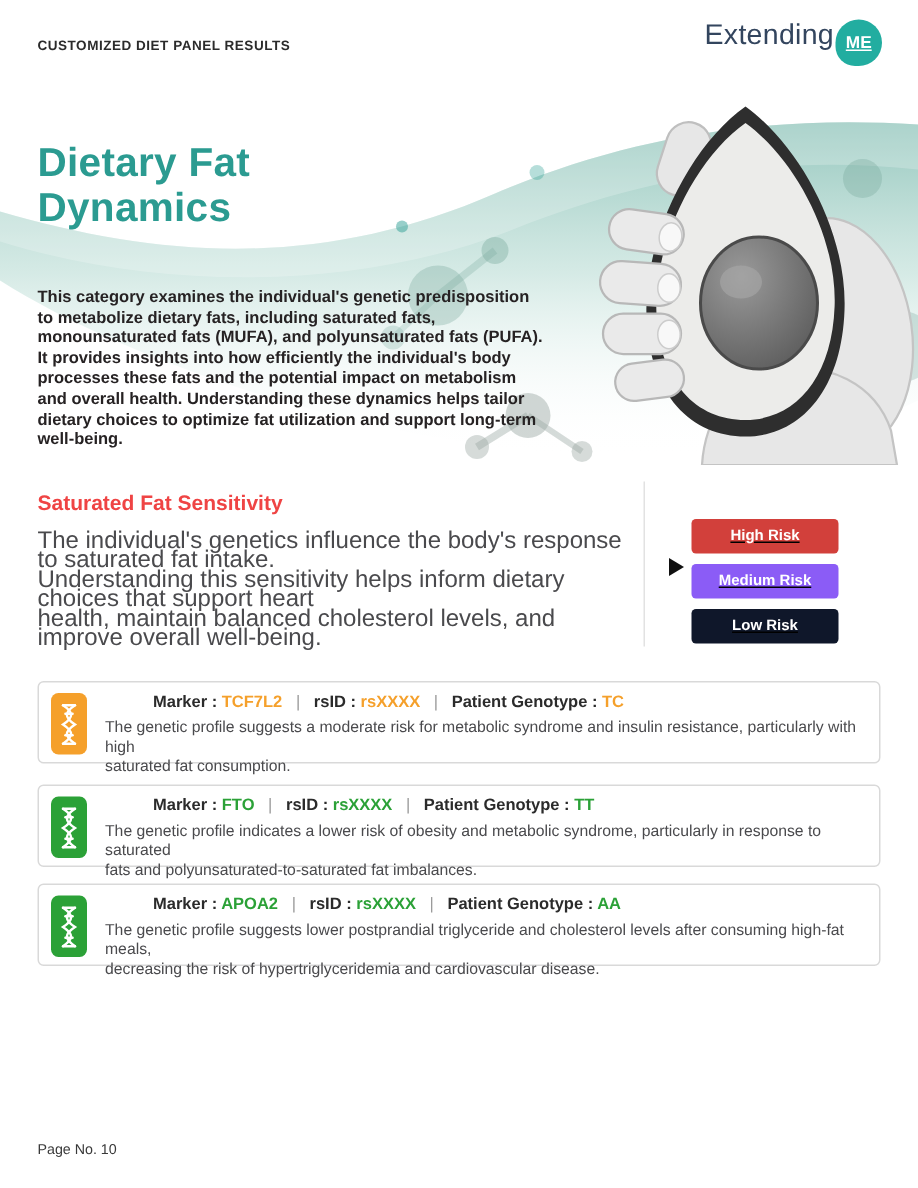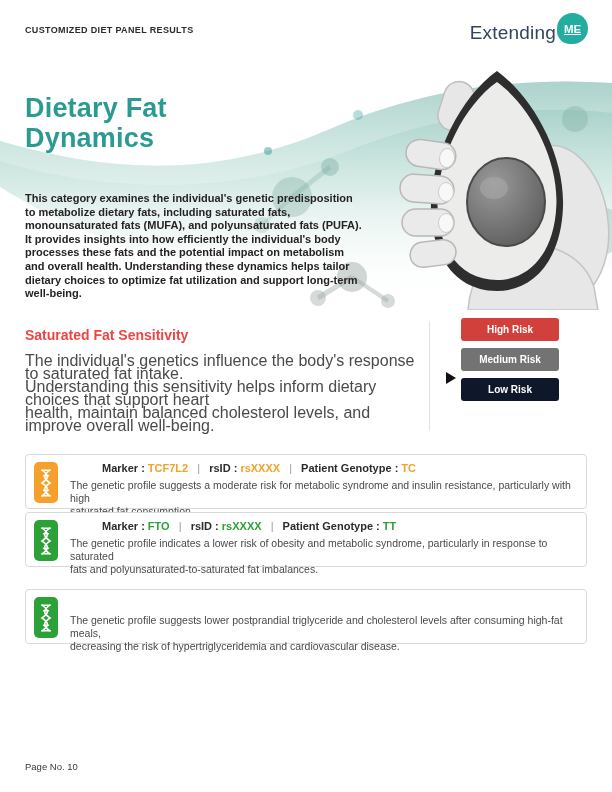--- a/index.html
+++ b/index.html
@@ -2,39 +2,39 @@
 <html><head>
 <meta charset="utf-8">
 <style>
   * { margin:0; padding:0; box-sizing:border-box; }
   html,body { background:#ffffff; }
   body { font-family:"Liberation Sans", sans-serif; }
   .page { position:relative; width:612px; height:792px; background:#ffffff; overflow:hidden; margin:0 auto; }
 
   .top-label { position:absolute; left:25px; top:25px; font-size:9px; font-weight:800; letter-spacing:.35px; color:#2b2b2b; }
 
-  .logo { position:absolute; right:24px; top:13px; display:flex; align-items:flex-end; }
+  .logo { position:absolute; right:24px; top:13px; display:flex; align-items:flex-start; }
   .logo-text { font-size:19px; font-weight:500; color:#33455e; letter-spacing:.2px; }
   .logo-badge { width:31px; height:31px; border-radius:50% 50% 50% 42%; color:#ffffff; font-size:11.5px; font-weight:700; display:flex; align-items:center; justify-content:center; margin-left:1px; }
 
   .hero { position:absolute; left:0; top:55px; width:512px; height:255px; }
   .hero-svg { position:absolute; left:0; top:0; }
   .hero-title { position:absolute; left:25px; top:38px; font-size:27px; line-height:30px; font-weight:700; white-space:pre-line; letter-spacing:.2px; }
   .hero-desc { position:absolute; left:25px; top:137px; width:360px; font-size:11px; font-weight:700; color:#262223; line-height:13.6px; white-space:pre-line; }
 
   .section-title { position:absolute; left:25px; top:327px; font-size:14px; font-weight:700; color:#ef4444; }
   .section-desc { position:absolute; left:25px; top:354px; width:400px; font-size:16px; color:#4a4a4d; line-height:13px; white-space:pre-line; }
 
   .legend-divider { position:absolute; left:429px; top:321px; width:1px; height:110px; background:#e2e2e2; }
-  .risk-legend { position:absolute; left:461px; top:318px; width:98px; }
+  .risk-legend { position:absolute; left:461px; top:346px; width:98px;text-decoration:underline; }
   .risk-badge { width:98px; height:23px; margin-bottom:7px; border-radius:3px; color:#ffffff; font-size:10px; font-weight:700; display:flex; align-items:center; justify-content:center; }
   .risk-arrow { position:absolute; left:446px; top:372px; width:0; height:0; border-left:10px solid #111111; border-top:6.5px solid transparent; border-bottom:6.5px solid transparent; }
 
   .card { position:absolute; left:25px; width:562px; height:55px; background:#ffffff; border:1px solid #d9d9d9; border-radius:4px; }
-  .card-1 { top:454px; } .card-2 { top:512px; } .card-3 { top:589px; }
+  .card-1 { top:454px; } .card-2 { top:523px; } .card-3 { top:589px; }
   .dna-badge { position:absolute; left:8px; top:7px; width:24px; height:41px; border-radius:5px; display:flex; align-items:center; justify-content:center; }
   .card-title { position:absolute; left:44px; top:7px; font-size:11px; font-weight:700; color:#2b2b2b; white-space:nowrap;padding-left:32px; }
   .card-title .sep { color:#9b9b9b; font-weight:400; margin:0 6px; }
   .card-body { position:absolute; left:44px; top:24px; width:508px; font-size:10.5px; color:#4a4a4d; line-height:13px; white-space:pre-line; }
 
   .footer { position:absolute; left:25px; right:25px; top:761px; display:flex; justify-content:space-between; font-size:9.5px; color:#3a3a3a;flex-direction:column; }
   .footer .sep { margin:0 7px; color:#8a8a8a; }
   .footer-right { display:flex; }
 </style>
 </head>
@@ -120,21 +120,21 @@
 
   <div class="section-title">Saturated Fat Sensitivity</div>
   <div class="section-desc">The individual's genetics influence the body's response to saturated fat intake.
 Understanding this sensitivity helps inform dietary choices that support heart
 health, maintain balanced cholesterol levels, and improve overall well-being.</div>
 
   <div class="legend-divider"></div>
   <div class="risk-arrow"></div>
   <div class="risk-legend">
     <div class="risk-badge" style="background-color: rgb(210, 64, 59);">High Risk</div>
-    <div class="risk-badge" style="background-color: #737373;">Medium Risk</div>
+    <div class="risk-badge" style="background-color: #8b5cf6;">Medium Risk</div>
     <div class="risk-badge" style="background-color: #0f172a;">Low Risk</div>
   </div>
 
   <div class="card card-1">
     <div class="dna-badge" style="background-color: rgb(245, 160, 43);">
       <svg width="16" height="32" viewBox="0 0 20 36" fill="none" stroke="#ffffff" stroke-width="2" stroke-linecap="round">
         <path d="M5 2 C14 8, 14 12, 5 18 C14 24, 14 28, 5 34"></path>
         <path d="M15 2 C6 8, 6 12, 15 18 C6 24, 6 28, 15 34"></path>
         <path d="M5 2 H15"></path>
           <path d="M7 9 H13"></path>
@@ -185,20 +185,30 @@
     <div class="dna-badge" style="background-color: rgb(43, 161, 55);">
       <svg width="16" height="32" viewBox="0 0 20 36" fill="none" stroke="#ffffff" stroke-width="2" stroke-linecap="round">
         <path d="M5 2 C14 8, 14 12, 5 18 C14 24, 14 28, 5 34"></path>
         <path d="M15 2 C6 8, 6 12, 15 18 C6 24, 6 28, 15 34"></path>
         <path d="M5 2 H15"></path>
           <path d="M7 9 H13"></path>
           <path d="M7 27 H13"></path>
           <path d="M5 34 H15"></path>
       </svg>
     </div>
+    <div class="card-title">
+      <span>Marker :</span>
+      <span style="color: rgb(43, 161, 55);">APOA2</span>
+      <span class="sep">|</span>
+      <span>rsID :</span>
+      <span style="color: rgb(43, 161, 55);">rsXXXX</span>
+      <span class="sep">|</span>
+      <span>Patient Genotype :</span>
+      <span style="color: rgb(43, 161, 55);">AA</span>
+    </div>
     <div class="card-body">The genetic profile suggests lower postprandial triglyceride and cholesterol levels after consuming high-fat meals,
 decreasing the risk of hypertriglyceridemia and cardiovascular disease.</div>
   </div>
 
   <div class="footer">
     <span>Page No. 10</span>
   </div>
 
 </div>
 

